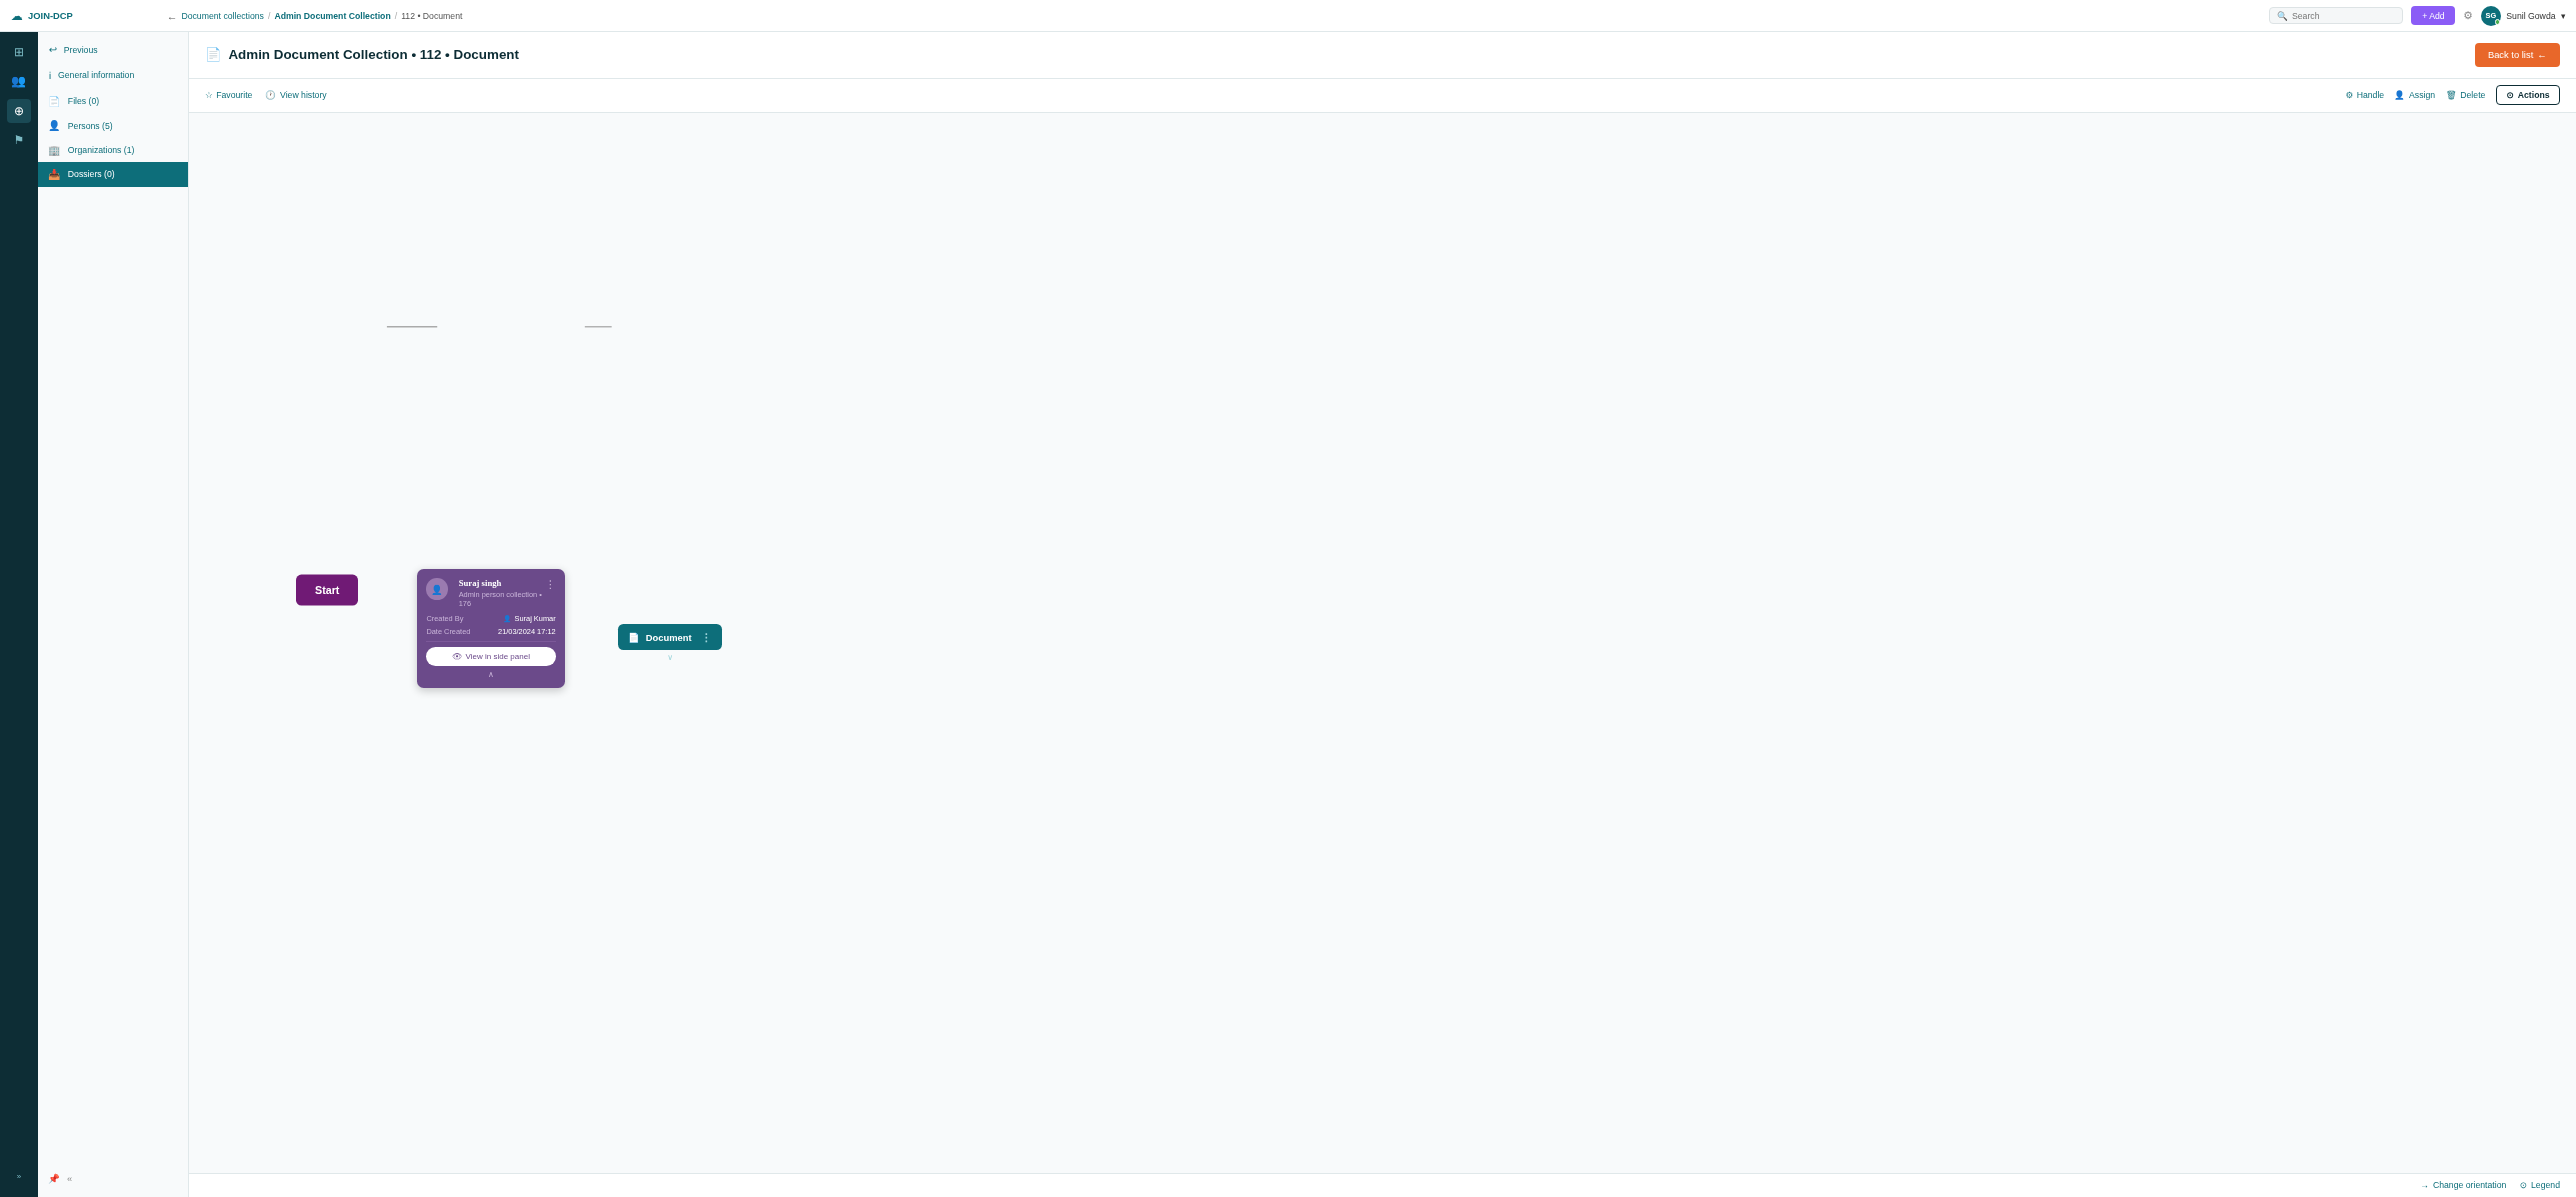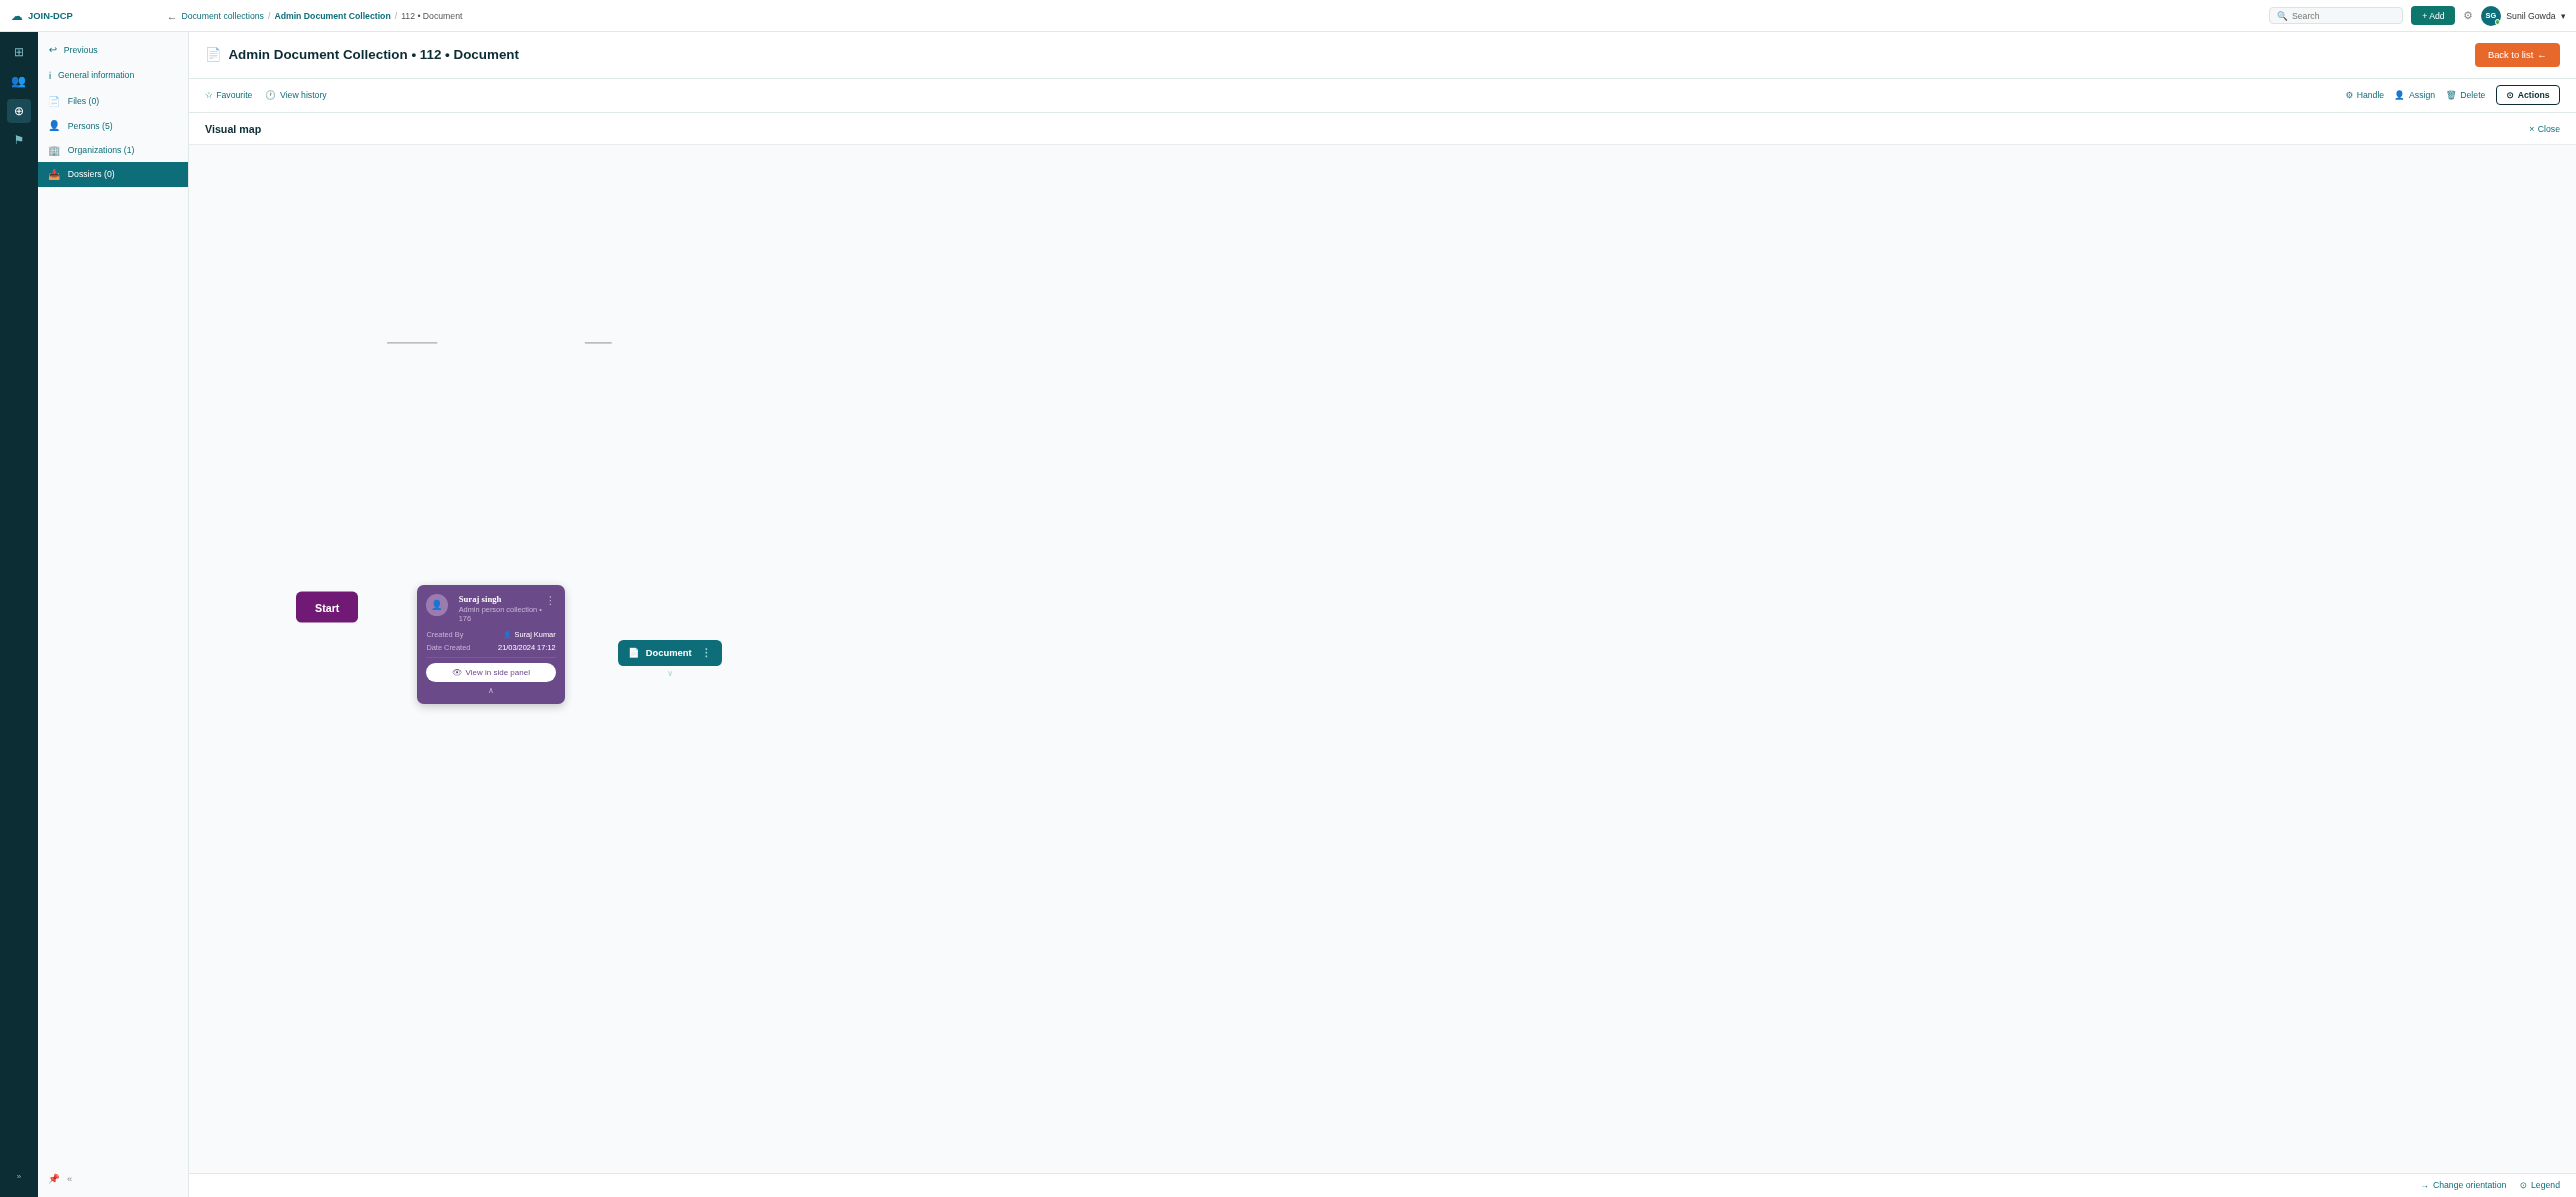--- a/index.html
+++ b/index.html
@@ -12,21 +12,21 @@
     }
     .topnav-logo { display: flex; align-items: center; gap: 5.4px; width: 148px; }
     .topnav-logo-icon { color: #0d6e7a; font-size: 12px; }
     .topnav-logo-text { font-weight: 600; color: #0d6e7a; font-size: 9.4px; }
     .topnav-breadcrumb { display: flex; align-items: center; gap: 4px; color: #555; font-size: 8.7px; flex: 1; }
     .topnav-breadcrumb .sep { color: #aaa; }
     .topnav-breadcrumb .back-arrow { color: #555; font-size: 10.7px; cursor: pointer; }
     .topnav-search { display: flex; align-items: center; background: #f5f7f8; border: 0.7px solid #dde3e5; border-radius: 4px; padding: 2.7px 6.7px; gap: 4px; width: 134px; }
     .topnav-search input { border: none; background: transparent; outline: none; font-size: 8.7px; color: #333; width: 100%; }
     .topnav-search-icon { color: #888; font-size: 8.7px; }
-    .topnav-add-btn { background: #0f766e; color: #fff; border: none; border-radius: 4px; padding: 4.7px 10.7px; font-size: 8.7px; cursor: pointer; display: flex; align-items: center; gap: 3.4px; white-space: nowrap; }
+    .topnav-add-btn { background: #8b5cf6; color: #fff; border: none; border-radius: 4px; padding: 4.7px 10.7px; font-size: 8.7px; cursor: pointer; display: flex; align-items: center; gap: 3.4px; white-space: nowrap; }
     .topnav-user { display: flex; align-items: center; gap: 5.4px; font-size: 8.7px; color: #333; cursor: pointer; }
     .topnav-avatar { background: #0d6e7a; color: #fff; border-radius: 50%; width: 20px; height: 20px; display: flex; align-items: center; justify-content: center; font-size: 7.4px; font-weight: 600; position: relative; }
     .topnav-avatar-dot { position: absolute; bottom: 0.7px; right: 0.7px; width: 5.4px; height: 5.4px; background: #4caf50; border-radius: 50%; border: 0.7px solid #fff; }
     .topnav-gear { color: #888; font-size: 10.7px; cursor: pointer; }
 
     
     .main-layout { display: flex; flex: 1; overflow: hidden; }
 
     
     .icon-rail { width: 38px; background: #0d2d35; display: flex; flex-direction: column; align-items: center; padding: 8px 0; gap: 5.4px; flex-shrink: 0; }
@@ -204,27 +204,20 @@
           <span>Delete</span>
         </button>
         <button class="actions-btn">
           <span>⊙</span>
           <span>Actions</span>
         </button>
       </div>
     </div>
 
     <div class="visual-map-container">
-      <div class="visual-map-header">
-        <span class="visual-map-title">Visual map</span>
-        <div class="visual-map-close">
-          <span>×</span>
-          <span>Close</span>
-        </div>
-      </div>
 
       <div class="visual-map-canvas">
 
         <svg class="connector-svg" viewBox="0 0 3558 1532" width="2387" height="1028">
 
           <line x1="295" y1="295" x2="370" y2="295" stroke="#aaa" stroke-width="2"></line>
 
           <line x1="590" y1="295" x2="630" y2="295" stroke="#aaa" stroke-width="2"></line>
         </svg>
 

